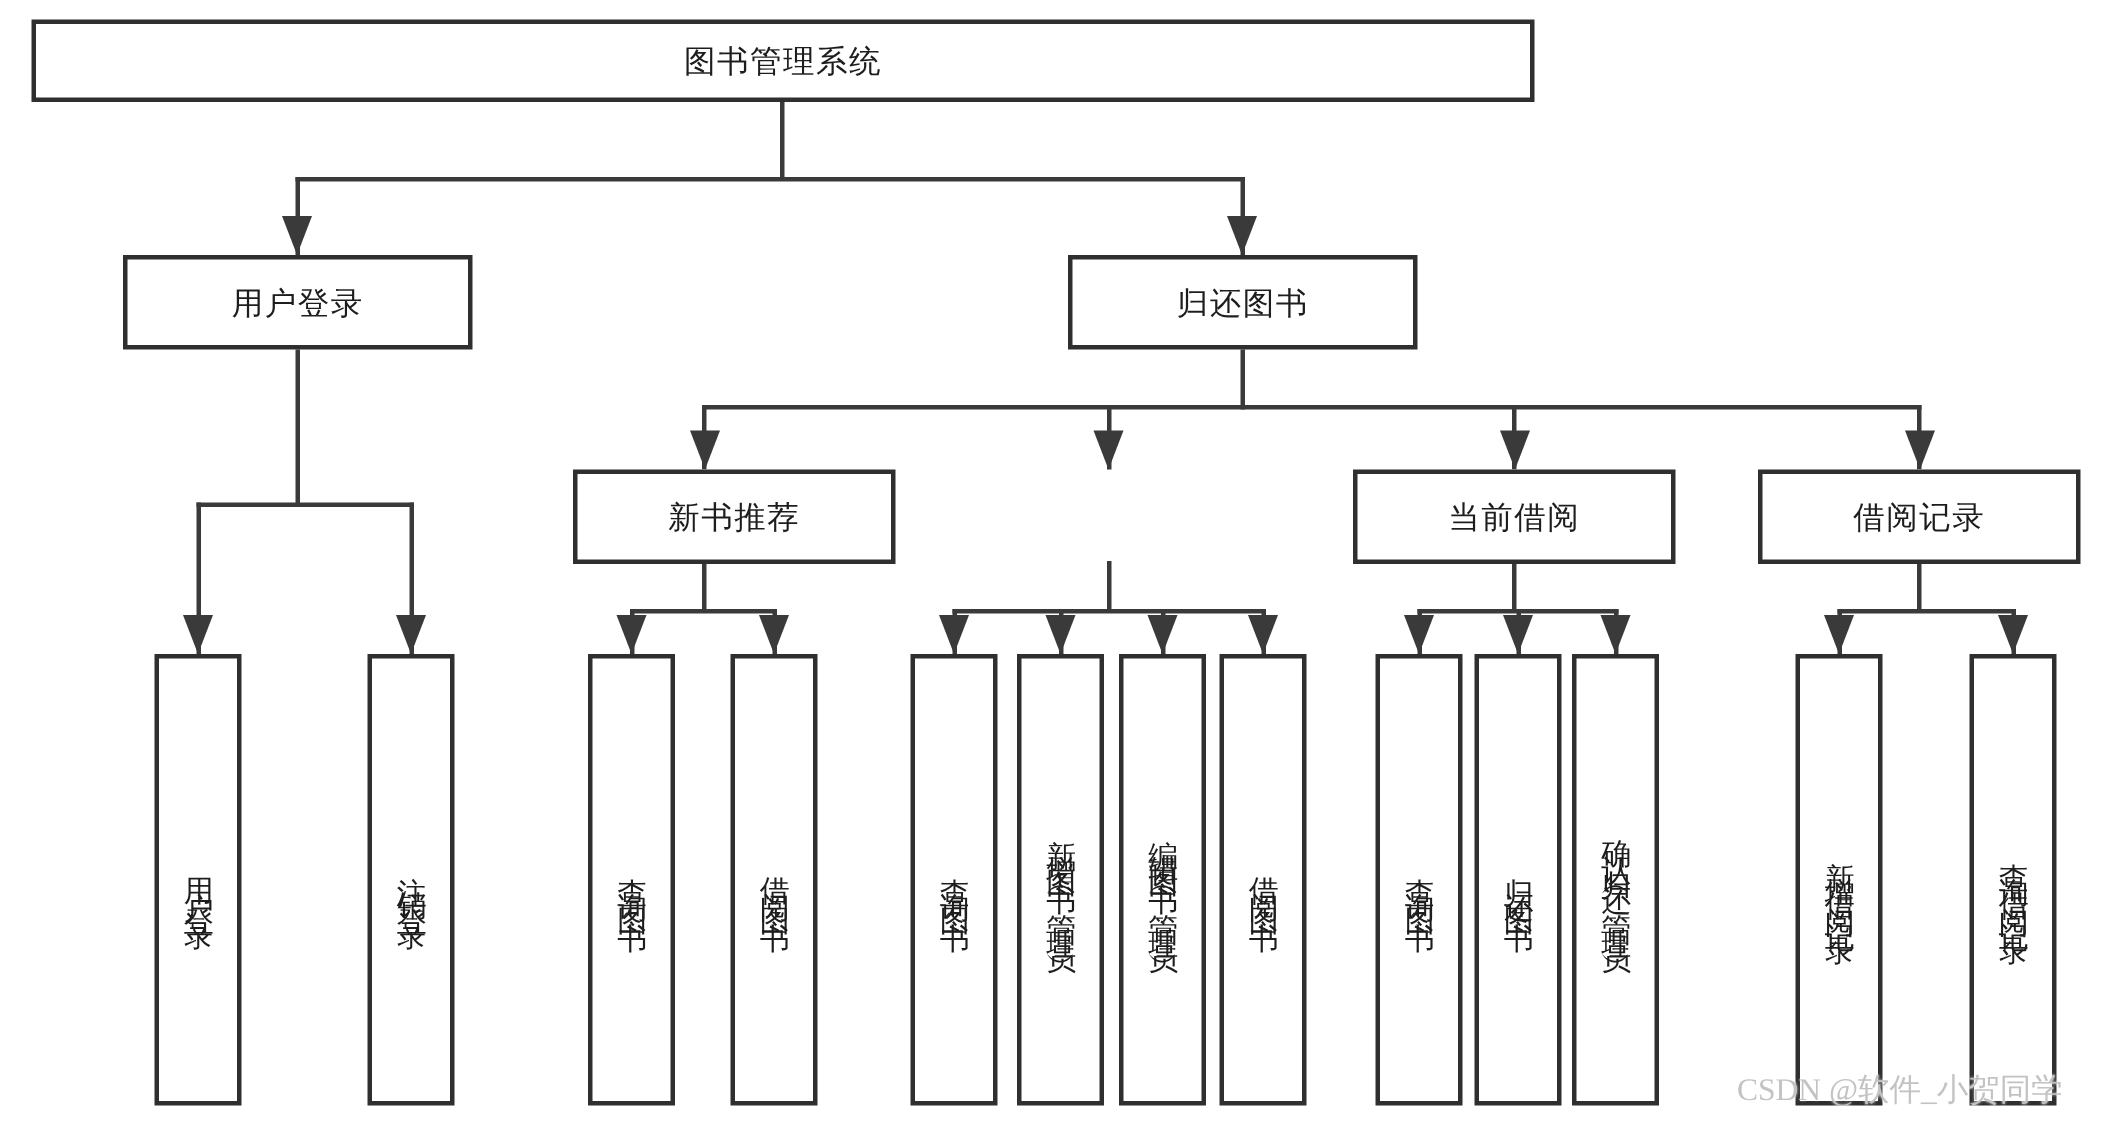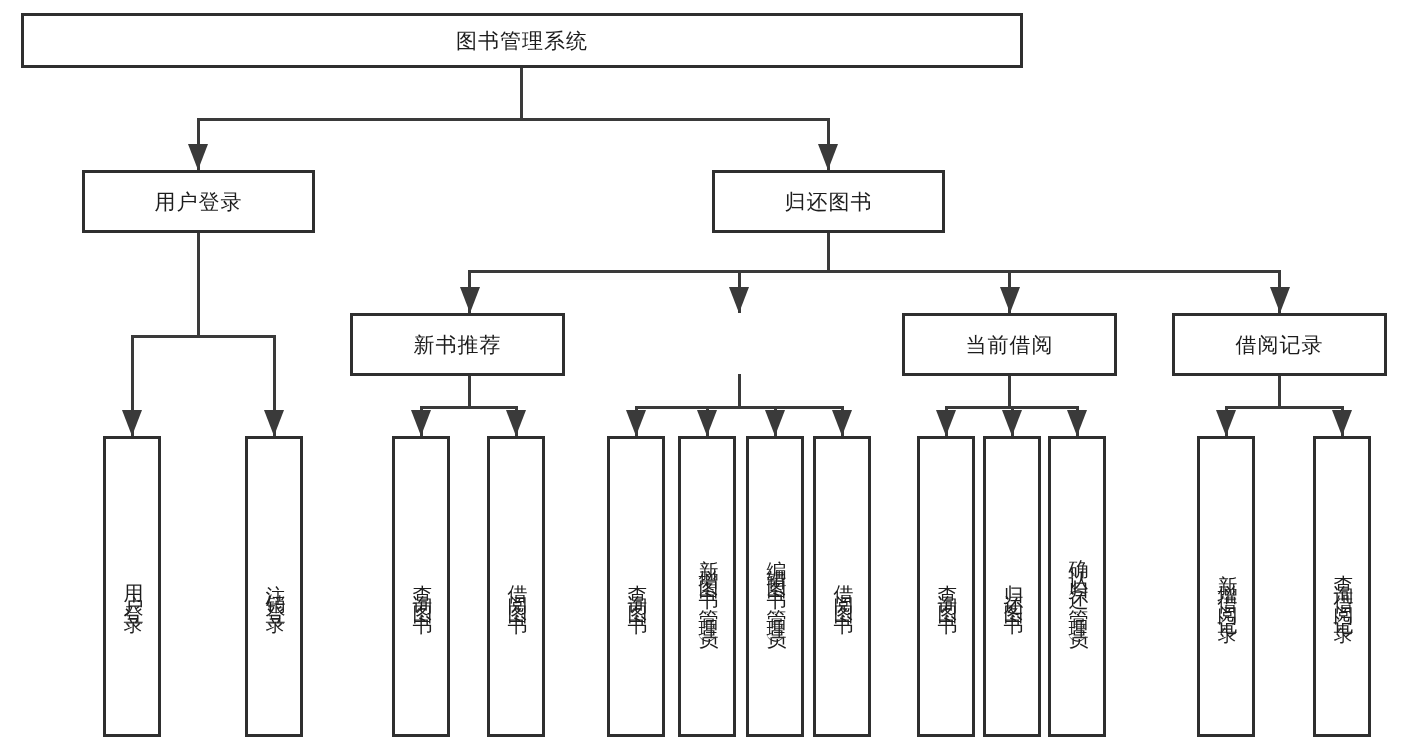--- a/index.html
+++ b/index.html
@@ -1,21 +1,21 @@
 <!DOCTYPE html>
 <html style="--line: #3a3a3a; --border: #2f2f2f; --text: #1d1d1d; --wm: #c3c3c3; --bg: #ffffff;"><head>
 <meta charset="utf-8">
 <style>
   html, body { margin: 0; padding: 0; background: #ffffff; }
   #canvas {
     position: relative;
     width: 1405px;
     height: 747px;
     background: var(--bg, #ffffff);
-    font-family: Liberation Mono, monospace;
+    font-family: Liberation Serif, serif;
     overflow: hidden;
   }
   
   .node {
     position: absolute;
     box-sizing: border-box;
     background: #ffffff;
     border: 3px solid var(--border, #2f2f2f);
     display: flex;
     align-items: center;
@@ -80,21 +80,21 @@
   <div class="hl" style="left:468px; top:270px; width:813px;"></div>
   <div class="vl" style="left:468px; top:270px; height:43px;"></div>
   <div class="vl" style="left:738px; top:270px; height:43px;"></div>
   <div class="vl" style="left:1008px; top:270px; height:43px;"></div>
   <div class="vl" style="left:1278px; top:270px; height:43px;"></div>
   <div class="ar" style="left:460px; top:287px;"></div>
   <div class="ar" style="left:729px; top:287px;"></div>
   <div class="ar" style="left:1000px; top:287px;"></div>
   <div class="ar" style="left:1270px; top:287px;"></div>
 
-  <div class="node" style="left:350px; top:313px; width:215px; height:63px;">新书推荐</div>
+  <div class="node" style="left:382px; top:313px; width:215px; height:63px;">新书推荐</div>
   <div class="node" style="left:1172px; top:313px; width:215px; height:63px;">借阅记录</div>
   <div class="node" style="left:902px; top:313px; width:215px; height:63px;">当前借阅</div>
 
   <div class="vl" style="left:468px; top:374px; height:34px;"></div>
   <div class="hl" style="left:420px; top:406px; width:98px;"></div>
   <div class="vl" style="left:420px; top:406px; height:31px;"></div>
   <div class="vl" style="left:515px; top:406px; height:31px;"></div>
   <div class="ar" style="left:411px; top:410px;"></div>
   <div class="ar" style="left:506px; top:410px;"></div>
 
@@ -136,14 +136,15 @@
   <div class="node leaf" style="left:746px; top:436px; width:58px; height:301px;">编辑图书（管理员）</div>
   <div class="node leaf" style="left:813px; top:436px; width:58px; height:301px;">借阅图书</div>
 
   <div class="node leaf" style="left:917px; top:436px; width:58px; height:301px;">查询图书</div>
   <div class="node leaf" style="left:983px; top:436px; width:58px; height:301px;">归还图书</div>
   <div class="node leaf" style="left:1048px; top:436px; width:58px; height:301px;">确认归还（管理员）</div>
 
   <div class="node leaf" style="left:1197px; top:436px; width:58px; height:301px;">新增借阅记录</div>
   <div class="node leaf" style="left:1313px; top:436px; width:58px; height:301px;">查询借阅记录</div>
 
+  <div class="watermark">CSDN @软件_小贺同学</div>
 
 </div>
 
 </body></html>

